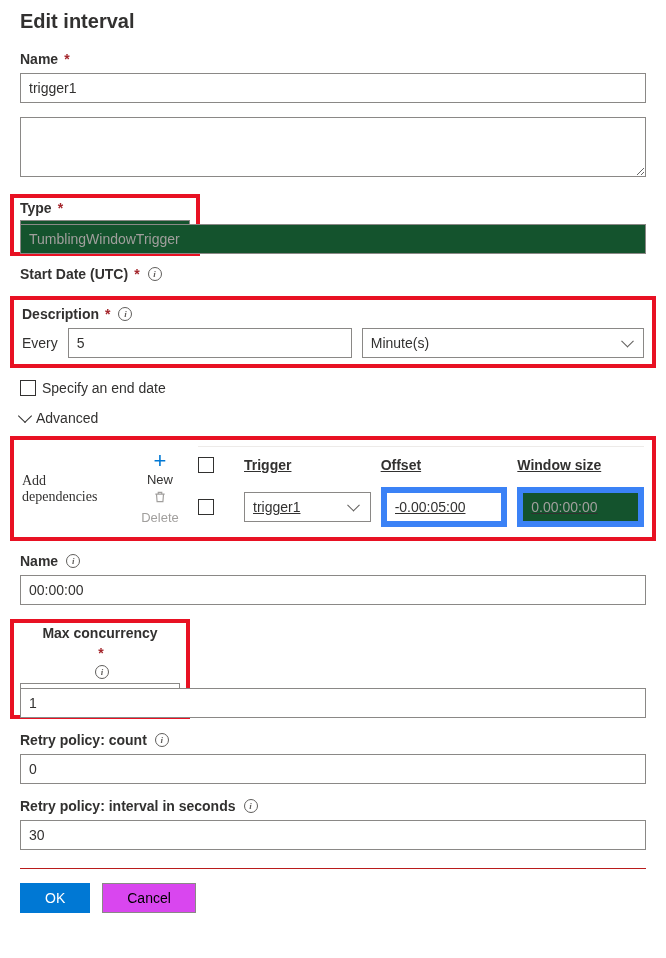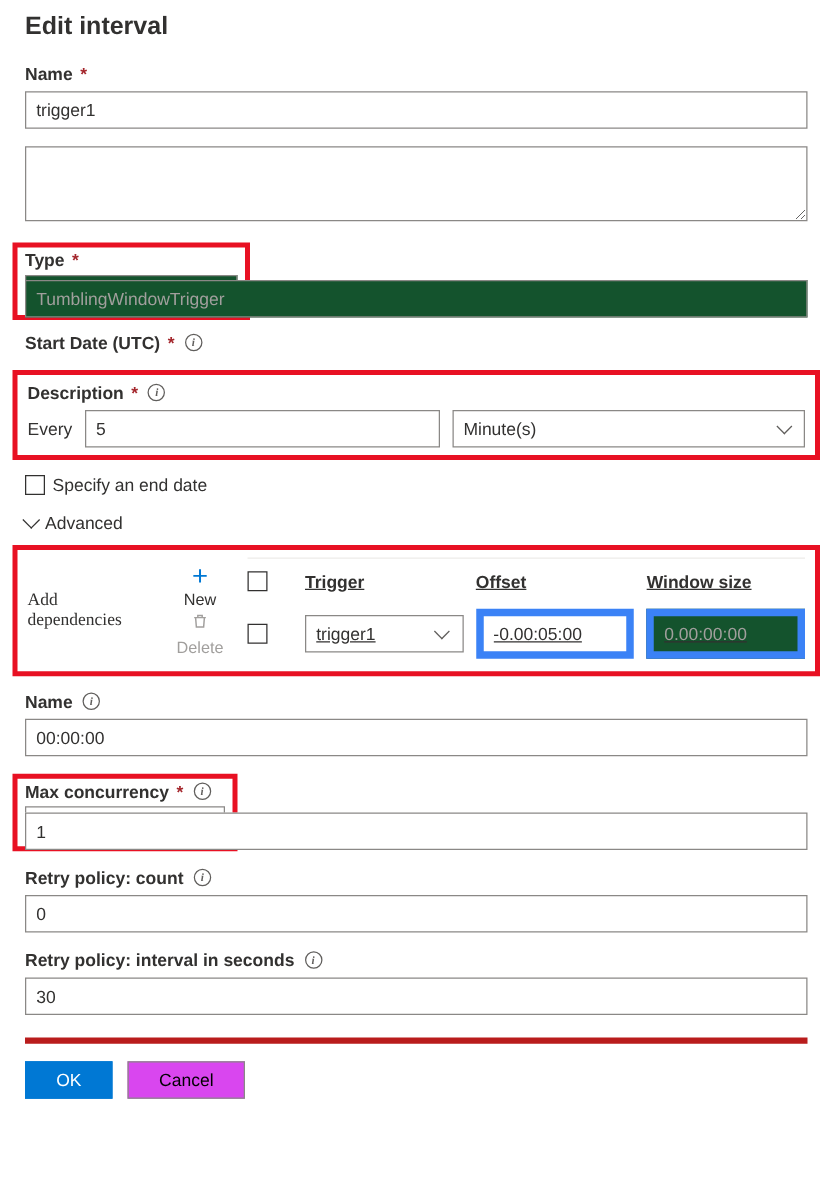--- a/index.html
+++ b/index.html
@@ -31,21 +31,21 @@
     .trash-icon svg { width: 14px; height: 16px; }
     .deps-actions .lbl { font-size: 13px; }
     .deps-actions .lbl.disabled { color: #a19f9d; }
     .deps-table { flex: 1; border-top: 1px solid #edebe9; padding-top: 6px; }
     .deps-head, .deps-row { display: grid; grid-template-columns: 36px 1fr 1fr 1fr; gap: 10px; align-items: center; text-decoration: underline; }
     .deps-head { font-weight: 600; padding: 4px 0 10px 0; }
     .deps-row { padding: 4px 0; }
     .deps-row input { width: 100%; border: 6px solid #3b82f6; padding: 6px 8px; font-size: 14px; }
     .trigger-select { border: 1px solid #8a8886; padding: 6px 8px; position: relative; background:#fff; }
     .ws-disabled { color: #a19f9d; }
-    .footer { border-top: 5px solid #b91c1c; margin-top: 18px; padding-top: 14px; display: flex; gap: 12px; }
+    .footer { border-top: 1px solid #b91c1c; margin-top: 18px; padding-top: 14px; display: flex; gap: 12px; }
     .btn { padding: 6px 24px; border: 1px solid #8a8886; background: #d946ef; cursor: pointer; font-family: inherit; font-size: 14px; }
     .btn-primary { background: #0078d4; border-color: #0078d4; color: #fff; }
     .small-hbox { display: inline-block; border: 4px solid #e81123; padding: 2px 6px; margin-left: -10px; }
   </style>
 </head>
 <body>
 
 <div class="title">Edit interval</div>
 
 <div class="field">
@@ -141,21 +141,21 @@
 <div class="field">
   <div class="label">
     <span>Name</span>
     <span class="info-icon">i</span>
   </div>
   <input type="text" value="00:00:00" style="">
 </div>
 
 <div>
   <span class="small-hbox">
-    <div class="label" style="margin-bottom:4px;">
+    <div class="label" style="margin-bottom:4px;flex-direction:column;">
       <span>Max concurrency</span>
       <span class="req">*</span>
       <span class="info-icon">i</span>
     </div>
     <input type="text" style="width: 160px;" value="1">
   </span>
   <div style="margin-top:-31px; margin-bottom:14px;">
     <input type="text" value="1" style="">
   </div>
 </div>

